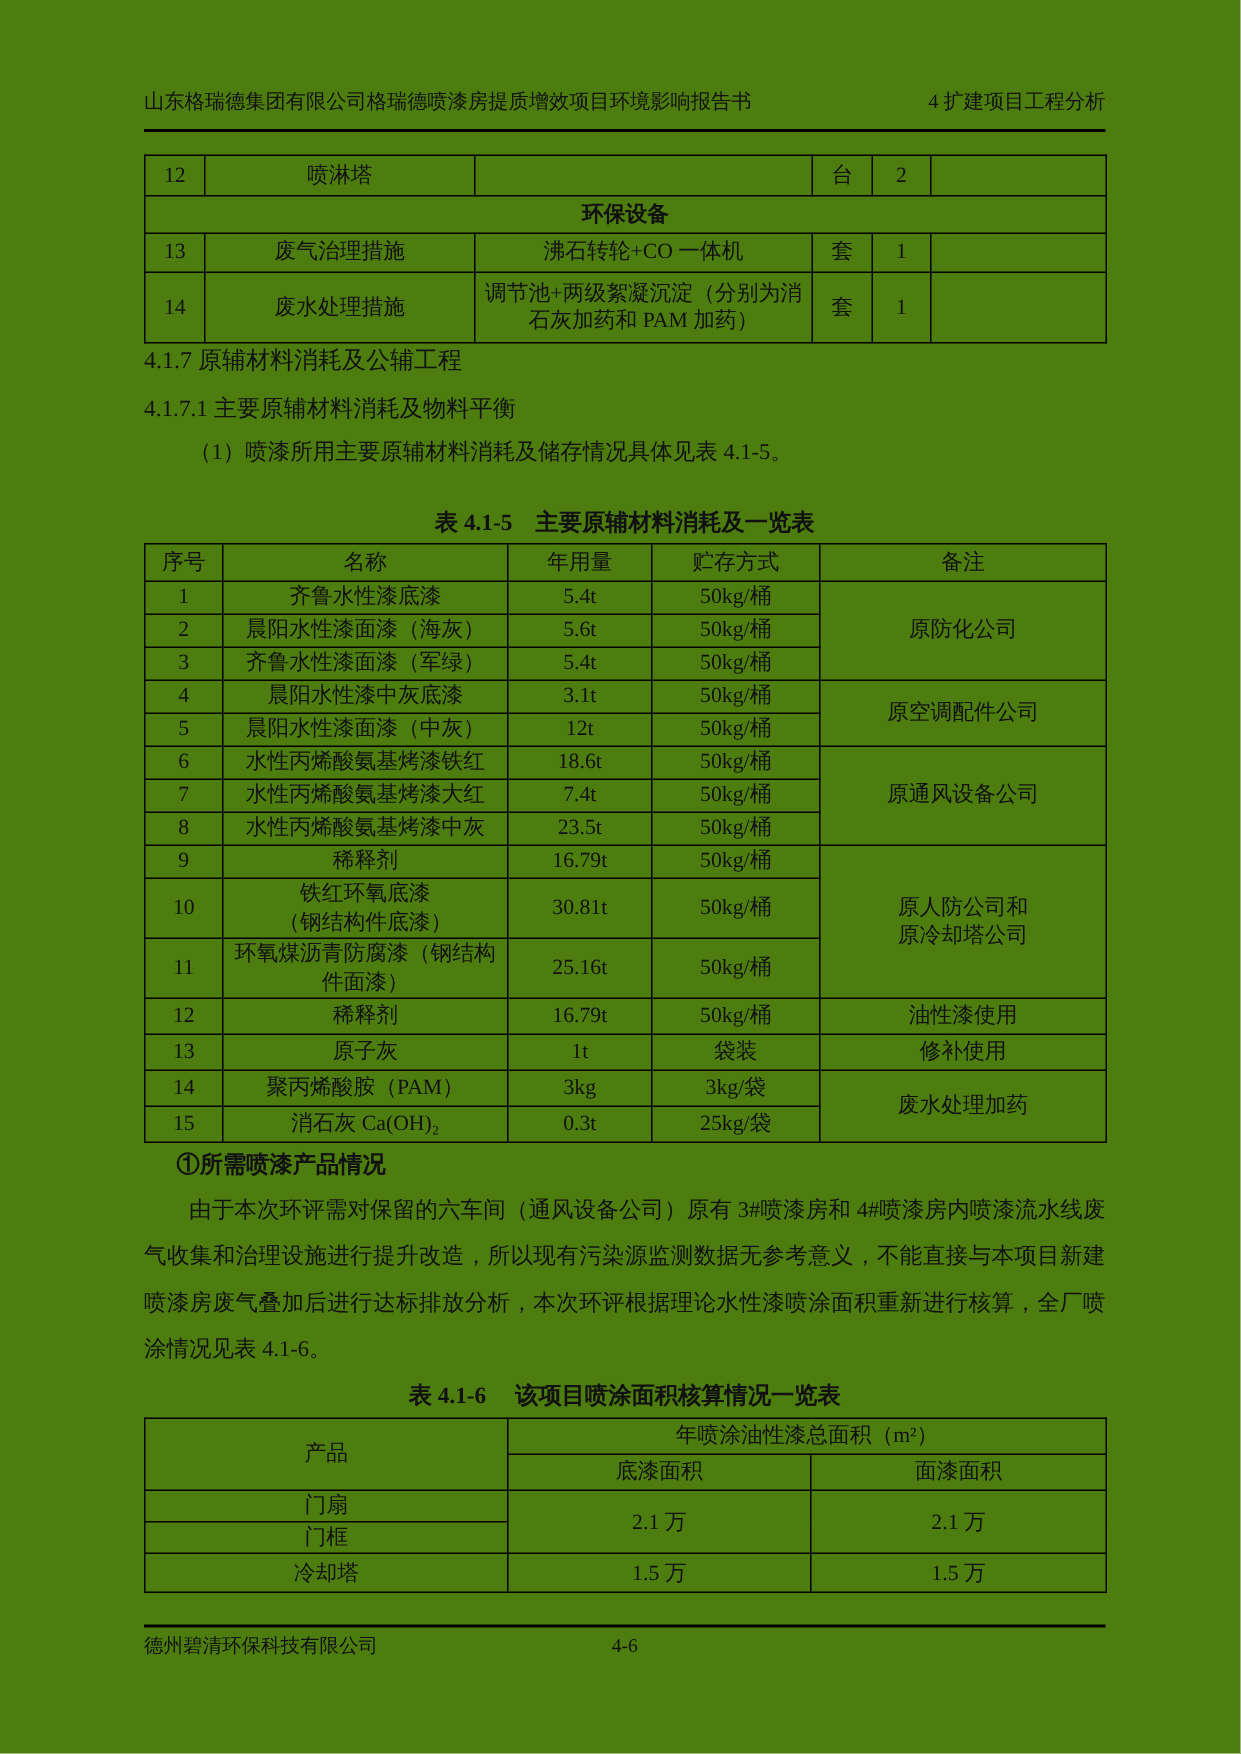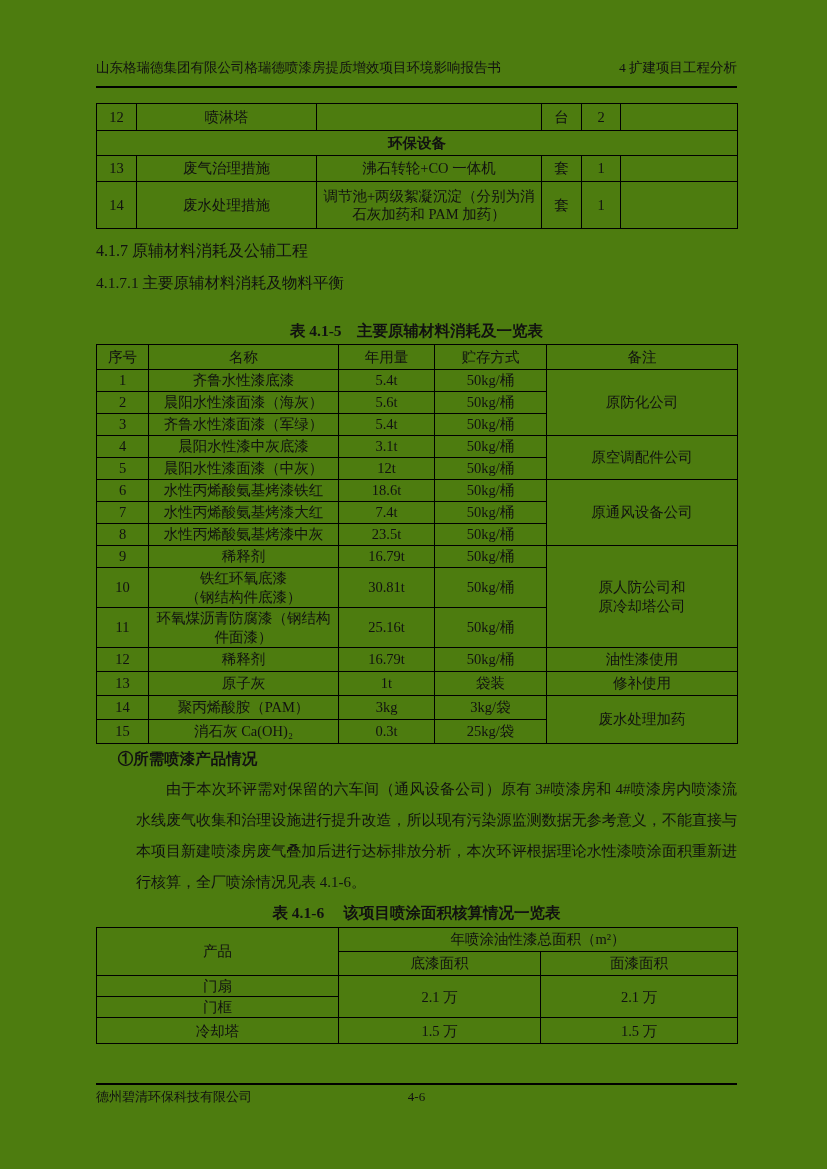--- a/index.html
+++ b/index.html
@@ -36,28 +36,28 @@
   .pre  { white-space:pre-line; }
 
   
   table.equip { margin-top:15px; }
   tr.eq-r12 { height:27px; }
   tr.eq-sec { height:25px; }
   tr.eq-r13 { height:26px; }
   tr.eq-r14 { height:47px; }
 
   
-  .h1 { margin-top:10px; font-size:16px;   line-height:24px; }
+  .h1 { font-size:16px;   line-height:24px; }
   .h2 { margin-top:9px;  font-size:15.5px; line-height:22px; }
   .para   { font-size:15px; line-height:20px; }
   .indent { text-indent:2em; margin-top:8px; }
   .caption { margin-top:26px; text-align:center; font-size:15.5px; font-weight:bold; line-height:22px; }
   .p2 { margin-top:6px; text-indent:2em; line-height:21px; }
   .p3 { margin-top:4px; text-indent:1.4em; line-height:22px; font-size:15.5px; font-weight:bold; }
-  .p4 { margin-top:4px; text-indent:2em; line-height:31px; text-align:justify;margin-left:40px; }
+  .p4 { margin-top:4px; text-indent:2em; line-height:31px; text-align:justify; }
 
   
   table.t415 { margin-top:2px; }
   tr.rh-h { height:25px; }
   tr.rh-s { height:22px; }
   tr.rh-d { height:40px; }
   tr.rh-m { height:24px; }
 
   
   .caption2 { margin-top:4px; }
@@ -123,20 +123,21 @@
           <td>调节池+两级絮凝沉淀（分别为消石灰加药和 PAM 加药）</td>
           <td>套</td>
           <td>1</td>
           <td></td>
         </tr>
       </tbody>
     </table>
 
     <div class="h1">4.1.7 原辅材料消耗及公辅工程</div>
     <div class="h2">4.1.7.1 主要原辅材料消耗及物料平衡</div>
+    <div class="para indent">（1）喷漆所用主要原辅材料消耗及储存情况具体见表 4.1-5。</div>
 
     <div class="caption">表 4.1-5　主要原辅材料消耗及一览表</div>
 
     <table class="tbl t415">
       <colgroup>
         <col style="width:52px">
           <col style="width:190px">
           <col style="width:96px">
         <col style="width:112px">
           <col style="width:191px">

